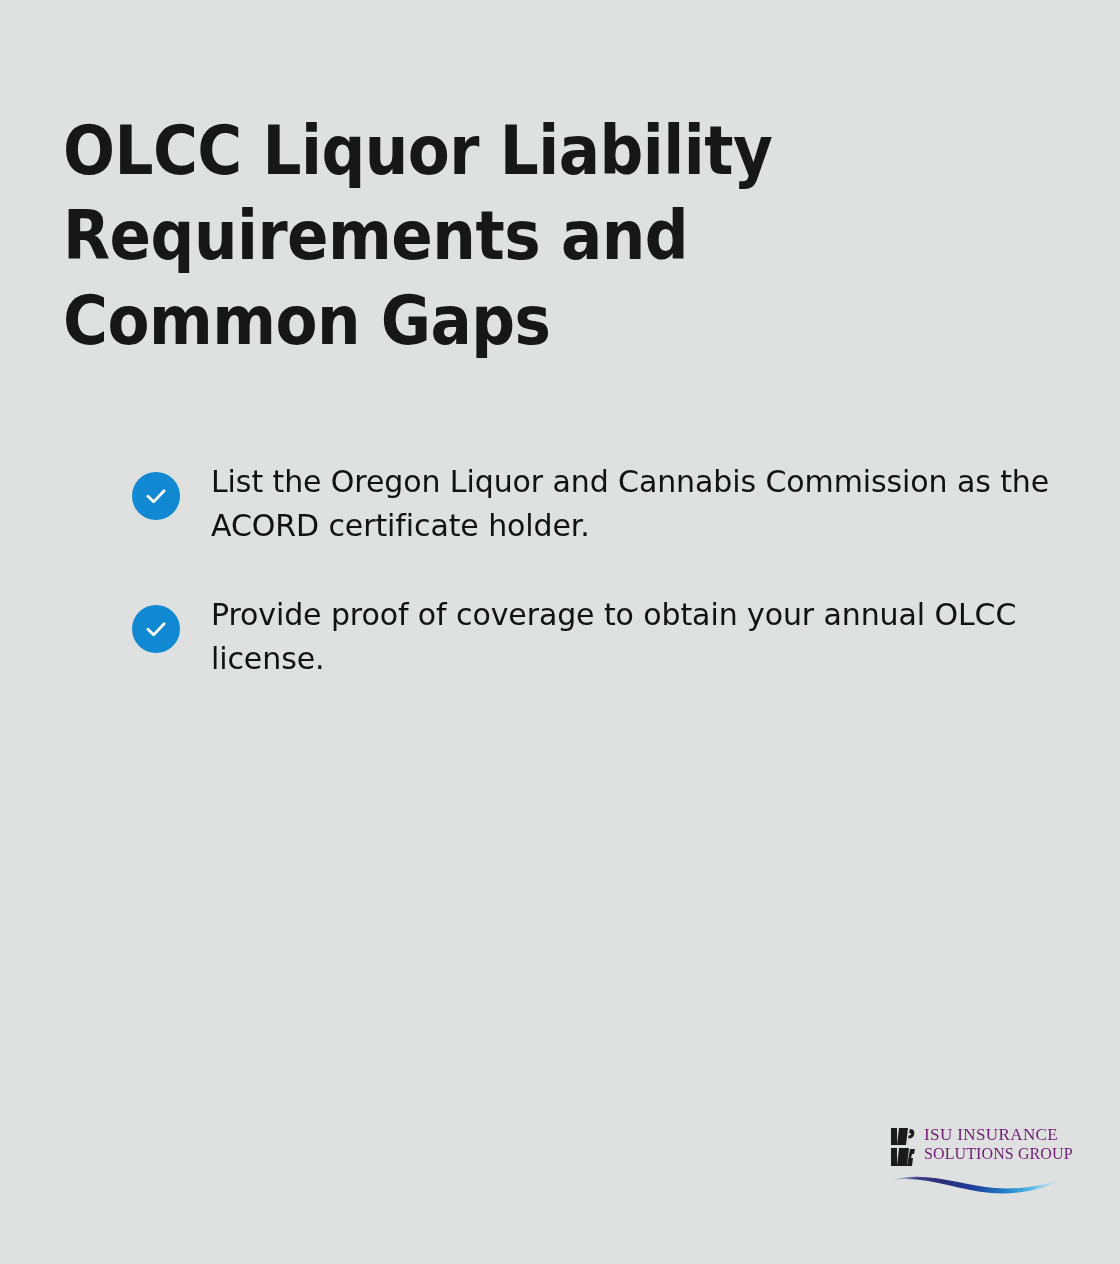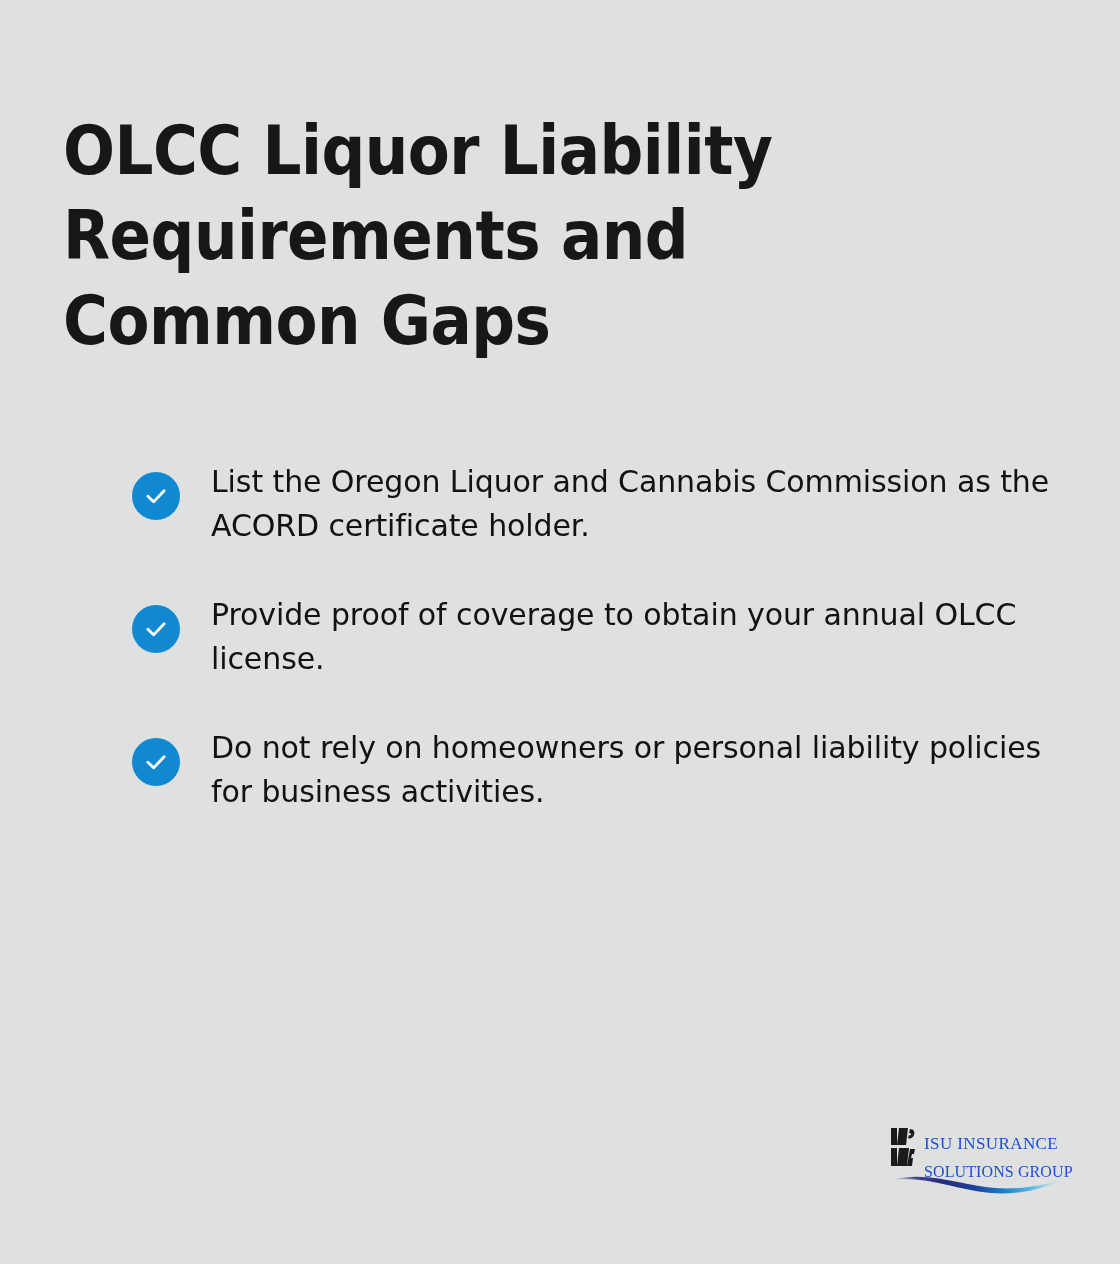--- a/index.html
+++ b/index.html
@@ -107,25 +107,24 @@
   }
   .logo-mark svg {
     display: block;
   }
   .logo-words {
     margin-left: 7px;
     padding-top: 1px;
   }
   .logo-line {
     font-family: "Liberation Serif", "DejaVu Serif", serif;
-    color: #1d4ed8;
+    color: #701a75;
     letter-spacing: 0.4px;
     white-space: nowrap;
     line-height: 19px;
-    margin-top: 9px;
   }
   .logo-line-1 { font-size: 17px; }
   .logo-line-2 { font-size: 16px; letter-spacing: 0.1px; }
   .logo-swoosh {
     position: absolute;
     left: 0;
     top: 47px;
     width: 172px;
     height: 24px;
   }
@@ -154,28 +153,20 @@
 
     <li class="check-item">
       <span class="check-icon">
         <svg viewBox="0 0 24 24" fill="none" xmlns="http://www.w3.org/2000/svg">
           <path d="M4.5 12.3 L9.8 17.4 L19.5 7.2" stroke="#ffffff" stroke-width="2.6" stroke-linecap="round" stroke-linejoin="round"></path>
         </svg>
       </span>
       <span class="check-text">Provide proof of coverage to obtain your annual OLCC license.</span>
     </li>
 
-    <li class="check-item">
-      <span class="check-icon">
-        <svg viewBox="0 0 24 24" fill="none" xmlns="http://www.w3.org/2000/svg">
-          <path d="M4.5 12.3 L9.8 17.4 L19.5 7.2" stroke="#ffffff" stroke-width="2.6" stroke-linecap="round" stroke-linejoin="round"></path>
-        </svg>
-      </span>
-      <span class="check-text">Do not rely on homeowners or personal liability policies for business activities.</span>
-    </li>
 
 
   </ul>
 
   <div class="logo">
     <div class="logo-row">
       <span class="logo-mark">
         <svg width="26" height="40" viewBox="0 0 26 40" xmlns="http://www.w3.org/2000/svg">
           <g fill="#1b1b1b">
             <rect x="0" y="1" width="6" height="17"></rect>

